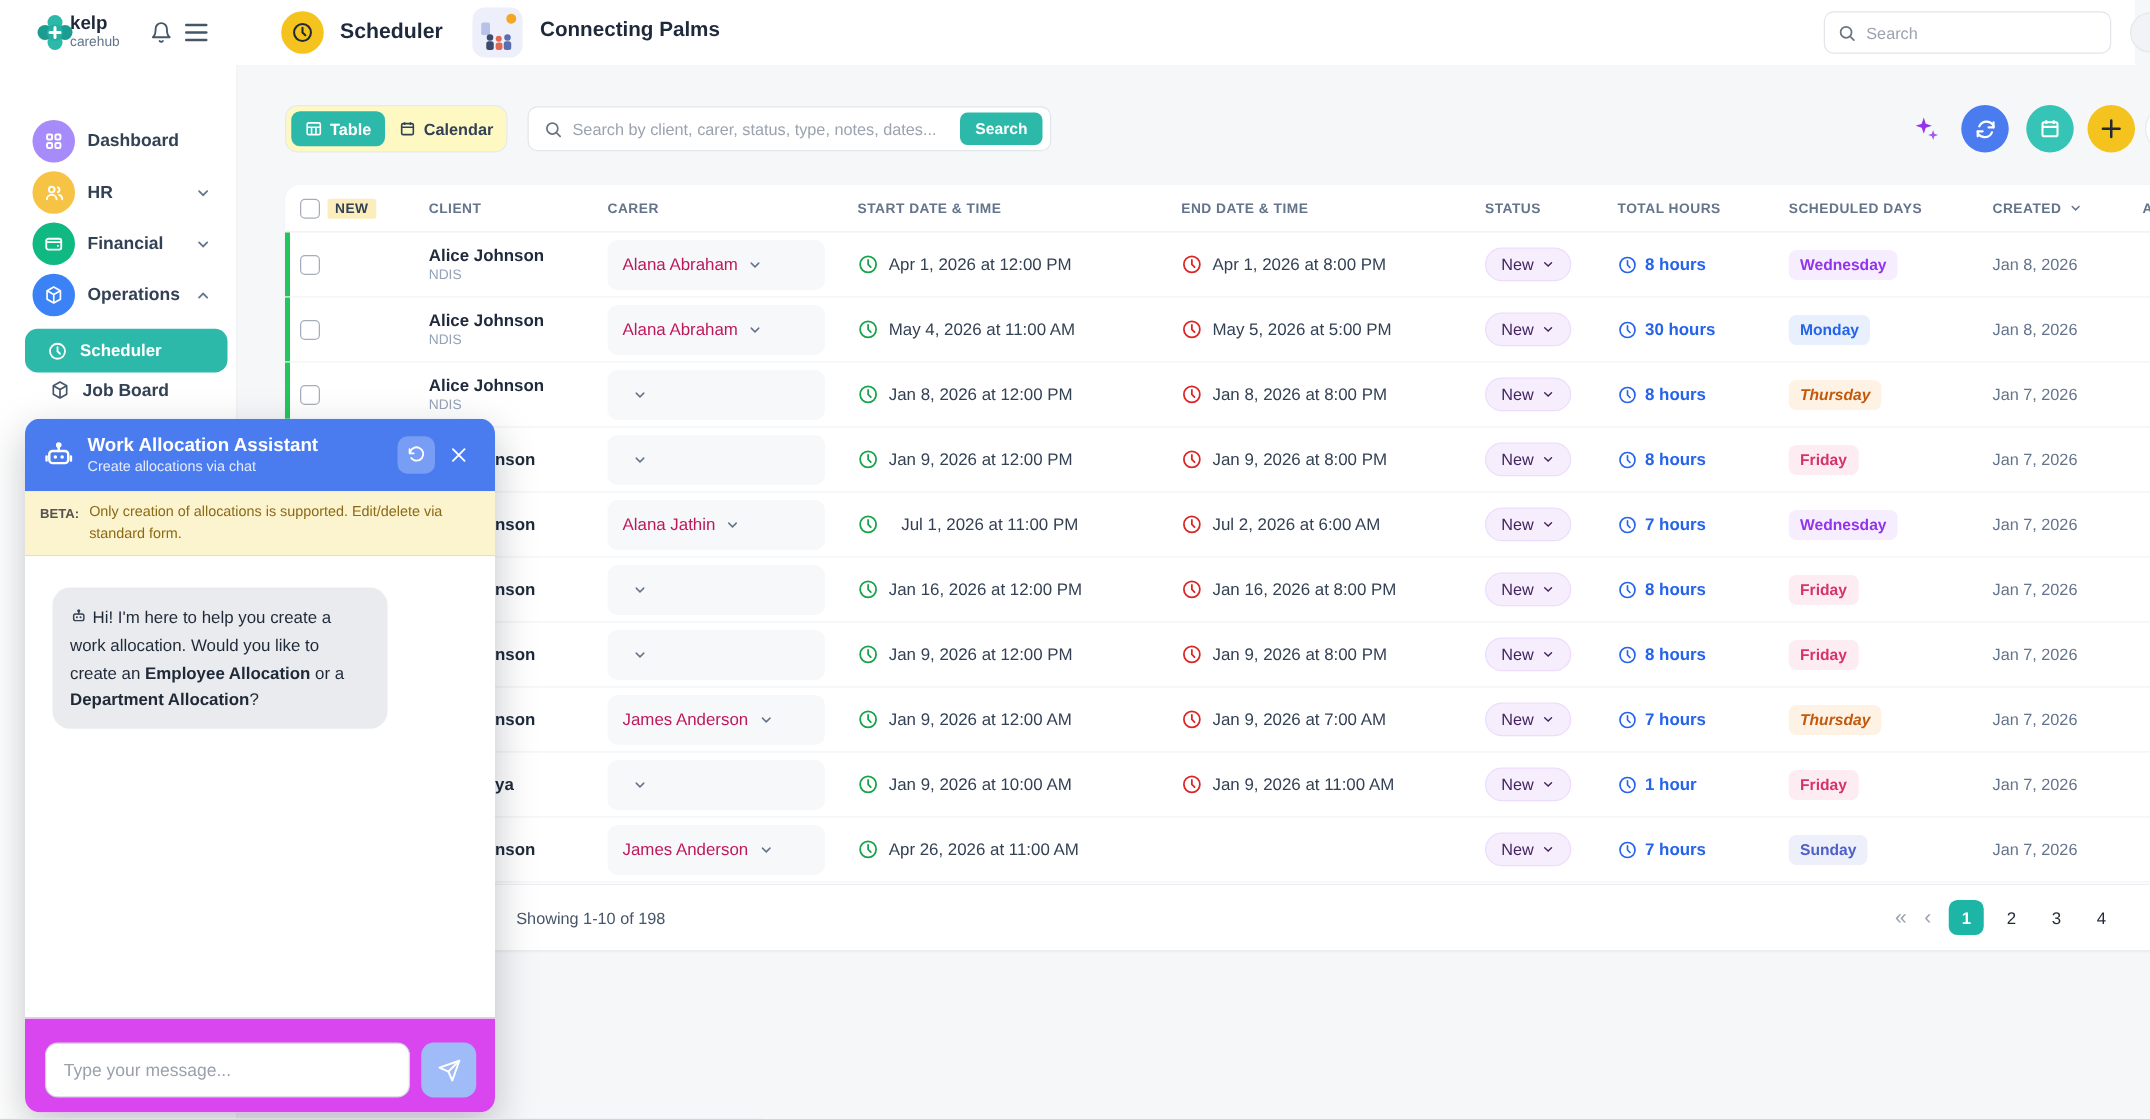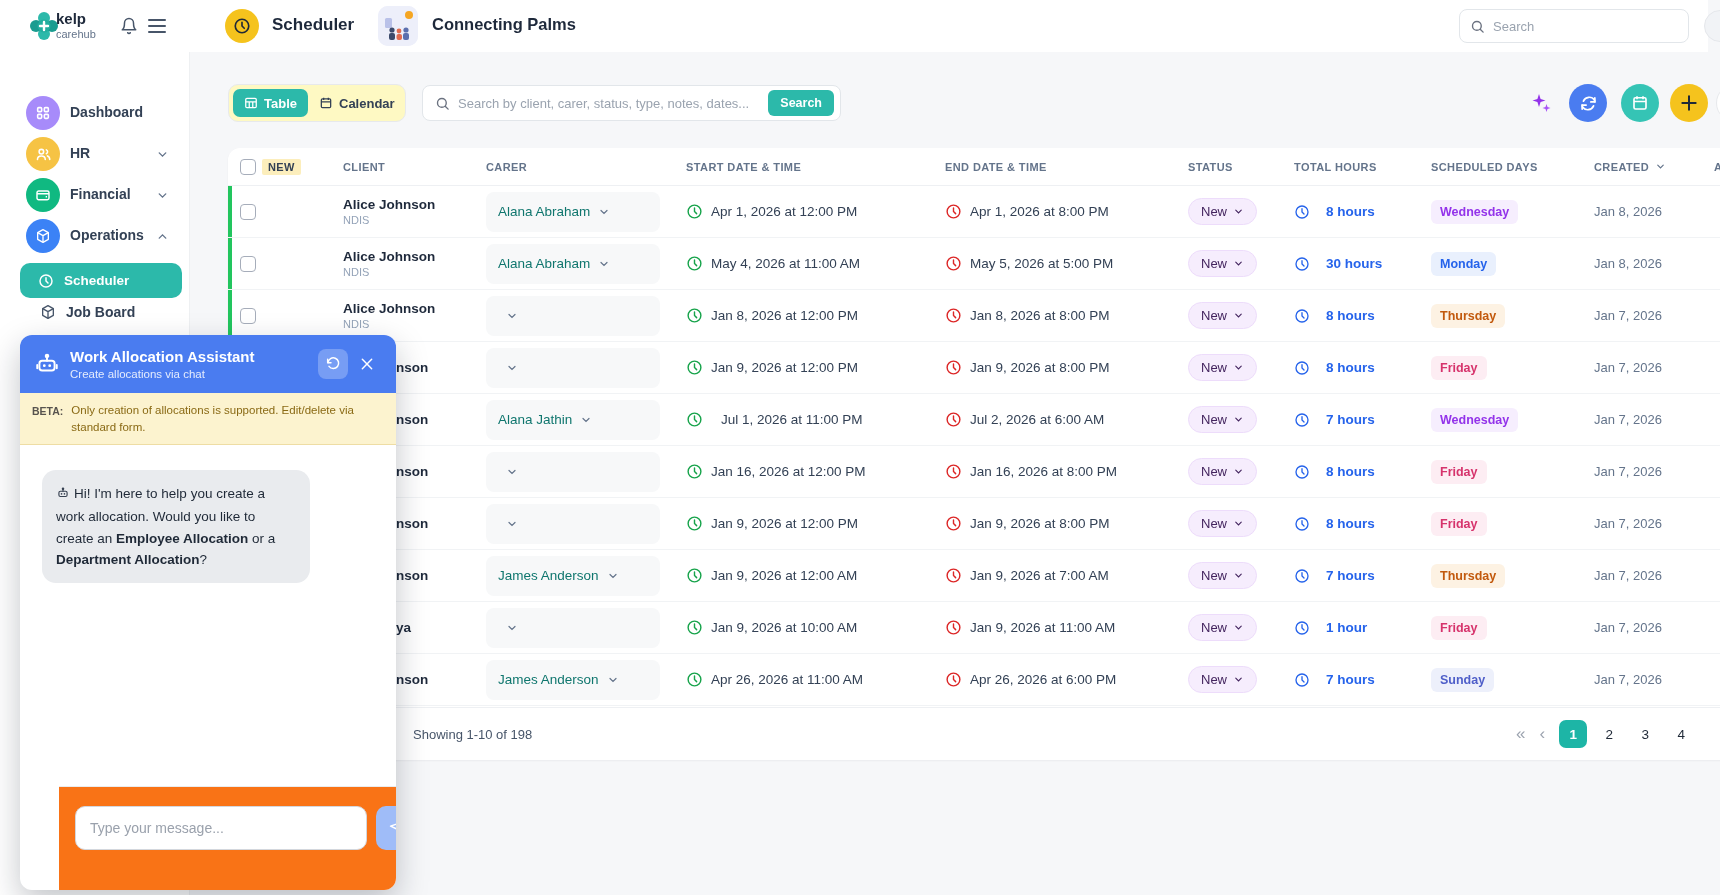--- a/index.html
+++ b/index.html
@@ -74,30 +74,30 @@
   .t-row { position:relative; height:52px; border-bottom:1px solid #f1f3f5; }
   .t-row::before { content:""; position:absolute; left:0; top:0; bottom:0; width:4px; background:#22c55e; }
   .cell { position:absolute; top:0; bottom:0; display:flex; align-items:center; }
   .chk { width:16px; height:16px; border:1.5px solid #a6adba; border-radius:4px; background:#fff; cursor:pointer; }
   .new-hl { background:#fceebc; padding:2px 6px; border-radius:2px; color:#334155; }
   .client-wrap { flex-direction:column; align-items:flex-start; justify-content:center; }
   .client-name { font-size:13.5px; font-weight:bold; color:#1e293b; }
   .client-sub { font-size:11px; color:#94a3b8; margin-top:2px; }
   .obscured .client-name { padding-left:53px; }
   .carer-box { width:174px; height:40px; background:#f7f8f9; border-radius:8px; display:flex;
-               align-items:center; padding:0 12px; font-size:13.5px; color:#0f766e; cursor:pointer; }
+               align-items:center; padding:0 12px; font-size:13.5px; color:#be185d; cursor:pointer; }
   .carer-box svg { margin-left:8px; flex:none; }
   .dt { font-size:13.5px; color:#334155; margin-left:8px; }
   .status-pill { display:flex; align-items:center; gap:6px; background:#f6edfd; border:1px solid #eddcfb;
                  border-radius:15px; padding:5px 12px; font-size:13px; color:#43245e; cursor:pointer; }
-  .hours { font-size:13.5px; font-weight:bold; color:#2563eb; margin-left:16px; }
+  .hours { font-size:13.5px; font-weight:bold; color:#2563eb; margin-left:6px; }
   .day-pill { font-size:12.5px; font-weight:bold; border-radius:6px; padding:5px 9px; }
   .day-purple { background:#f6eefe; color:#9333ea; }
   .day-blue   { background:#e9f0fd; color:#2563eb; }
-  .day-orange { background:#fdf2e3; color:#c2590d; }
+  .day-orange { background:#fdf2e3; color:#c2590d;font-style:italic; }
   .day-pink   { background:#fdedf3; color:#d6336c; }
   .day-indigo { background:#edf0fb; color:#4f5fc9; }
   .created { font-size:13px; color:#64748b; }
   .tfoot { position:absolute; left:0; right:0; bottom:0; height:53px; border-top:1px solid #eef0f3;
            display:flex; align-items:center; }
   .showing { position:absolute; left:185px; font-size:13px; color:#475569; }
   .pag { position:absolute; left:1288px; display:flex; align-items:center; gap:14px; }
   .pag-nav { font-size:17px; color:#9ca3af; background:none; border:none; cursor:pointer; font-family:"Liberation Sans",sans-serif; }
   .page-btn { min-width:28px; height:28px; border:none; background:transparent; border-radius:7px;
               font-size:13.5px; color:#1f2937; cursor:pointer; font-family:"Liberation Sans",sans-serif; }
@@ -113,22 +113,22 @@
                display:flex; align-items:center; justify-content:center; background:transparent; }
   .chat-hbtn.reset { background:rgba(255,255,255,.25); }
   .beta { height:52px; background:#fcf3cf; border-bottom:1px solid #eeddA4; display:flex; padding:9px 12px 0 12px; }
   .beta-label { font-size:10.5px; font-weight:bold; color:#57534e; margin-right:8px; margin-top:3px; white-space:nowrap; }
   .beta-text { font-size:11.5px; color:#8a6a15; line-height:1.45; }
   .chat-body { position:absolute; top:110px; bottom:80px; left:0; right:0; background:#fff; }
   .bubble { position:absolute; left:22px; top:25px; width:268px; background:#e9ebee; border-radius:14px;
             padding:13px 14px; font-size:13.5px; color:#1f2937; line-height:1.58; }
   .bubble b { font-weight:bold; }
   .bubble .bot { display:inline-block; vertical-align:-2px; margin-right:4px; }
-  .chat-foot { position:absolute; left:0; right:0; bottom:0; height:104px; border-top:1px solid #e9ecef;
-               background:#f97316;margin-left:39px; }
+  .chat-foot { position:absolute; left:0; right:0; bottom:0; height:76px; border-top:1px solid #e9ecef;
+               background:#d946ef; }
   .chat-input { position:absolute; left:16px; top:19px; width:292px; height:44px; border:1px solid #d3d7dd;
                 border-radius:10px; padding:0 14px; font-size:14px; color:#334155; outline:none;
                 font-family:"Liberation Sans",sans-serif; }
   .chat-input::placeholder { color:#9aa1ac; }
   .send-btn { position:absolute; left:317px; top:19px; width:44px; height:44px; border:none; border-radius:10px;
               background:#9fbcf8; cursor:pointer; display:flex; align-items:center; justify-content:center; }
 </style>
 </head>
 <body>
 
@@ -823,27 +823,20 @@
               </svg>
         </div>
       </div>
       <div class="cell" style="left:458px;">
         <svg width="17" height="17" viewBox="0 0 24 24" fill="none" stroke="#16a34a" stroke-width="2">
               <circle cx="12" cy="12" r="9"></circle>
               <path d="M12 7v5l3 3" stroke-linecap="round"></path>
             </svg>
         <span class="dt">Apr 26, 2026 at 11:00 AM</span>
       </div>
-      <div class="cell" style="left:717px;">
-        <svg width="17" height="17" viewBox="0 0 24 24" fill="none" stroke="#dc2626" stroke-width="2">
-              <circle cx="12" cy="12" r="9"></circle>
-              <path d="M12 7v5l3 3" stroke-linecap="round"></path>
-            </svg>
-        <span class="dt">Apr 26, 2026 at 6:00 PM</span>
-      </div>
       <div class="cell" style="left:960px;">
         <span class="status-pill">
           <span>New</span>
           <svg width="11" height="11" viewBox="0 0 24 24" fill="none" stroke="#43245e" stroke-width="2.4" stroke-linecap="round">
                 <path d="M6 9l6 6 6-6"></path>
               </svg>
         </span>
       </div>
       <div class="cell" style="left:1066px;">
         <svg width="16" height="16" viewBox="0 0 24 24" fill="none" stroke="#2563eb" stroke-width="2">

